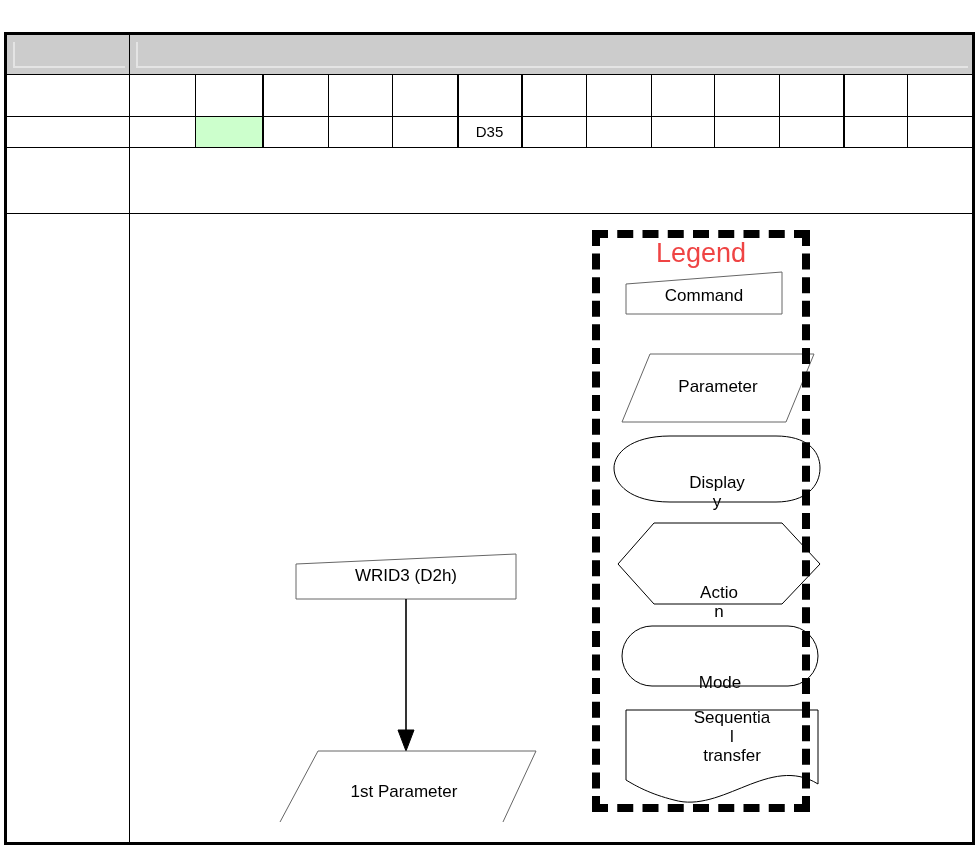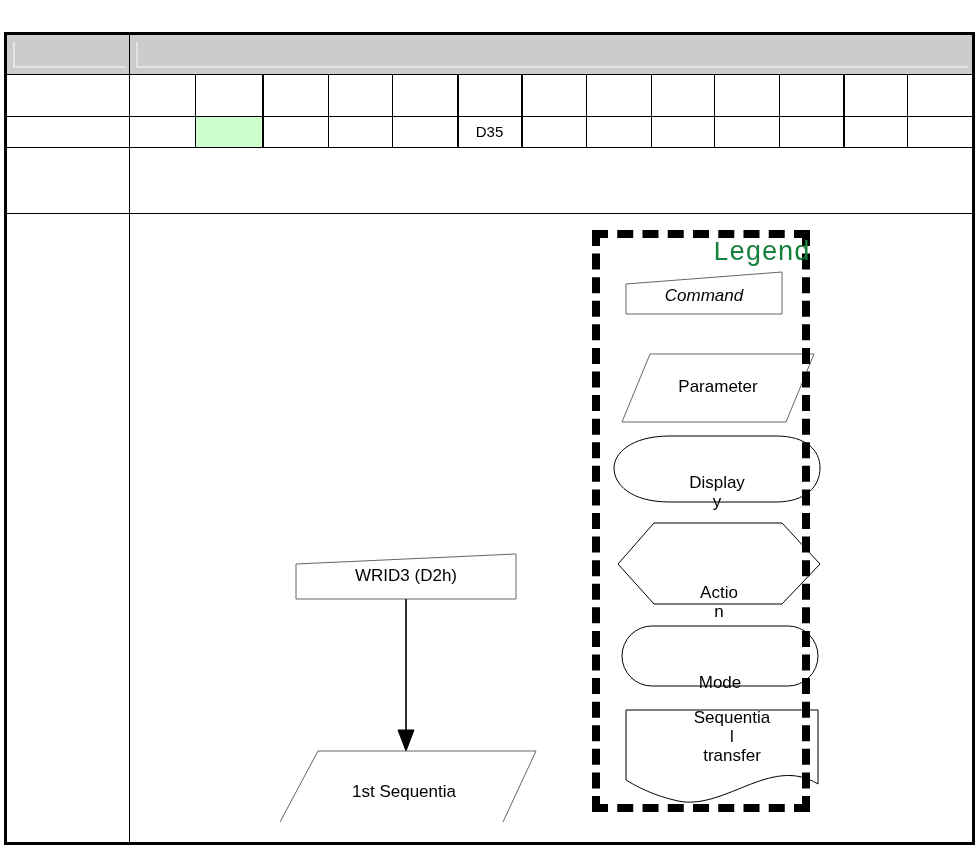--- a/index.html
+++ b/index.html
@@ -98,24 +98,23 @@
     width: 218px;
     height: 582px;
     border: 8px dashed #000000;
     box-sizing: border-box;
   }
   #legend-title {
     position: absolute;
     left: 462px;
     top: 24px;
     width: 218px;
-    text-align: right;
+    text-align: center;
     font-size: 27px;
-    color: #15803d;
-    font-family: Liberation Mono, monospace;
+    color: #ef4444;
   }
 </style>
 </head>
 <body>
 
 <div id="page">
 
   <table id="doc-table">
     <colgroup>
       <col style="width:124px">
@@ -206,26 +205,26 @@
             <polygon points="524,309 652,309 690,350 652,390 524,390 488,350" fill="#ffffff" stroke="#000000" stroke-width="1"></polygon>
 
             <rect x="492" y="412" width="196" height="60" rx="30" ry="30" fill="#ffffff" stroke="#000000" stroke-width="1"></rect>
 
             <path d="M 496,496 L 688,496 L 688,570
                      C 640,540 592,600 544,586
                      C 520,580 506,572 496,566 Z" fill="#ffffff" stroke="#000000" stroke-width="1"></path>
           </svg>
 
           <div class="flow-label" style="left:166px; top:352px; width:220px;">WRID3 (D2h)</div>
-          <div class="flow-label" style="left:142px; top:568px; width:264px;">1st Sequentia</div>
+          <div class="flow-label" style="left:142px; top:568px; width:264px;">1st Parameter</div>
 
           <div id="legend-box"></div>
           <div id="legend-title">Legend</div>
 
-          <div class="flow-label" style="left:496px; top:72px; width:156px;font-style:italic;">Command</div>
+          <div class="flow-label" style="left:496px; top:72px; width:156px;">Command</div>
           <div class="flow-label" style="left:492px; top:163px; width:192px;">Parameter</div>
           <div class="flow-label" style="left:484px; top:235px; width:206px;margin-top:24px;">Display
 y</div>
           <div class="flow-label" style="left:488px; top:345px; width:202px;margin-top:24px;">Actio
 n</div>
           <div class="flow-label" style="left:492px; top:432px; width:196px;margin-top:27px;">Mode</div>
           <div class="flow-label" style="left:496px; top:494px; width:212px;">Sequentia
 l
 transfer</div>
 

